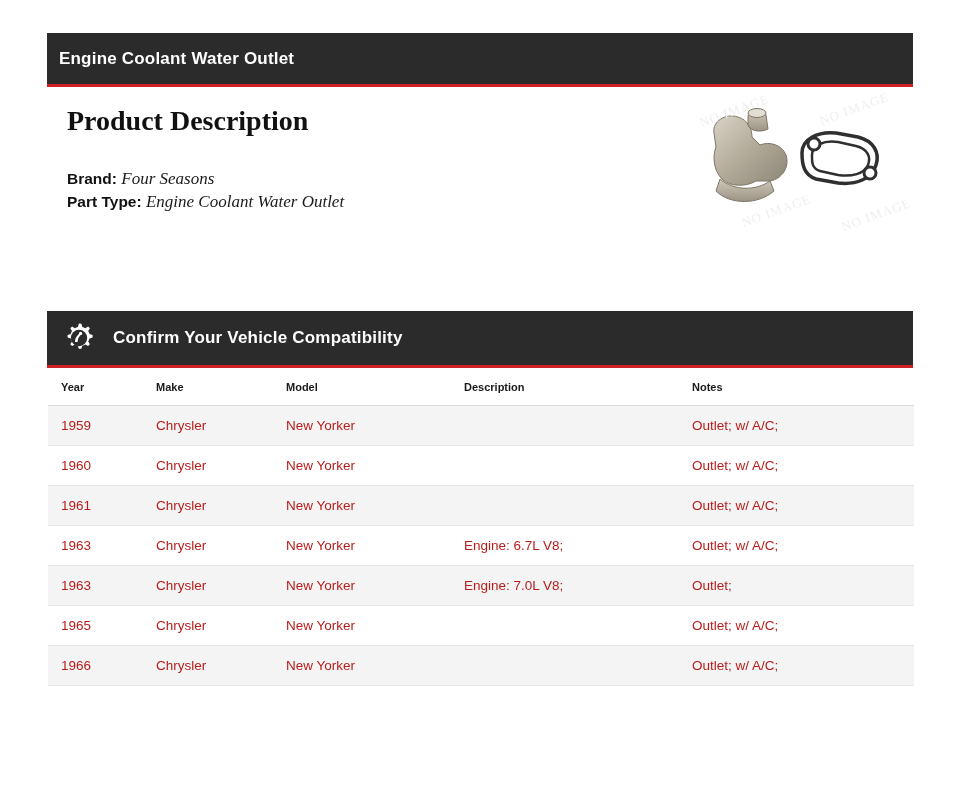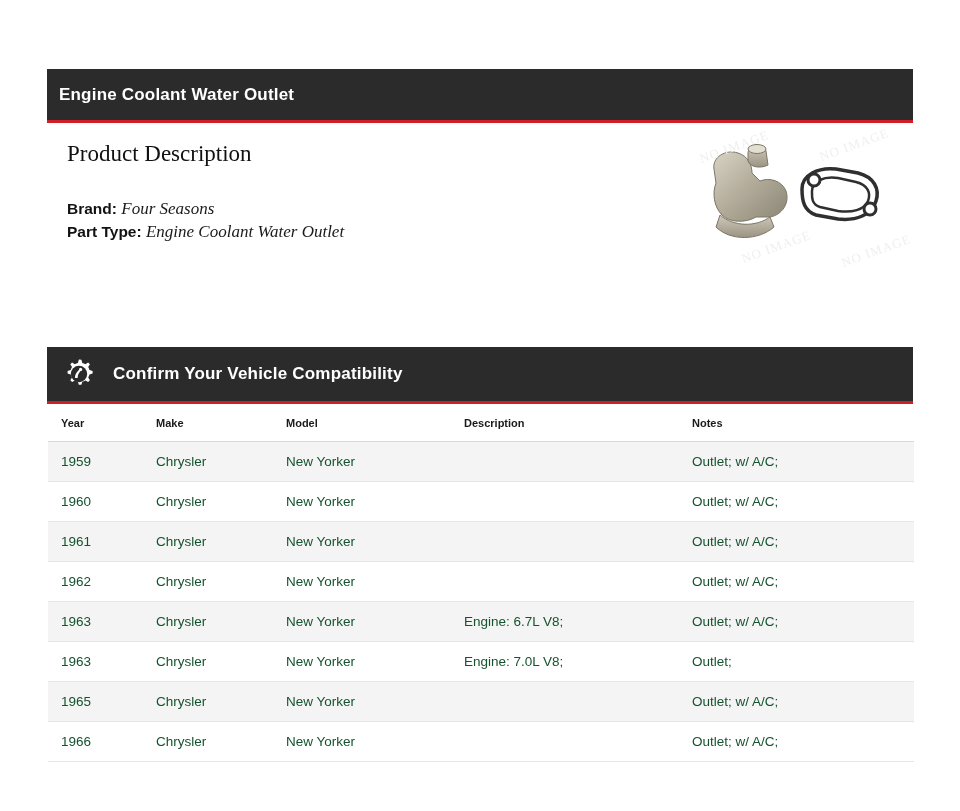--- a/index.html
+++ b/index.html
@@ -26,21 +26,20 @@
     width: 14px;
     height: 811px;
     background: #ffffff;
   }
 
   
   .panel {
     position: absolute;
     left: 47px;
     width: 866px;
-    margin-top: 36px;
   }
   .panel-header {
     background: #2b2b2b;
     border-bottom: 3px solid #cf2027;
     height: 54px;
     display: flex;
     align-items: center;
     padding: 0 0 0 12px;
   }
   .panel-header .title {
@@ -56,22 +55,22 @@
     margin-right: 16px;
     flex: 0 0 auto;
   }
   .panel-body {
     position: relative;
     padding: 16px 10px 10px 20px;
   }
   h2.section-title {
     margin: 2px 0 0 0;
     font-family: "Liberation Serif", serif;
-    font-size: 23px;
-    font-weight: normal;
+    font-size: 28px;
+    font-weight: bold;
     color: #111111;
   }
   .spec-list {
     margin-top: 30px;
     font-size: 15.5px;
     line-height: 23px;
   }
   .spec-row { white-space: nowrap; }
   .spec-label { font-weight: bold; color: #111111; }
   .spec-value { font-family: "Liberation Serif", serif; font-size: 17px; font-style: italic; color: #1a1a1a; }
@@ -103,21 +102,21 @@
     text-align: left;
     font-size: 11px;
     font-weight: bold;
     color: #1a1a1a;
     padding: 13px 8px 12px 8px;
     background: #ffffff;
     border-bottom: 1px solid #d9d9d9;
   }
   table.fitment td {
     padding: 12px 8px 12px 8px;
-    color: #14532d;
+    color: #b91c1c;
     border-bottom: 1px solid #e6e6e6;
     vertical-align: middle;
   }
   table.fitment tbody tr:nth-child(odd) td { background: #f4f4f4; }
   table.fitment tbody tr:nth-child(even) td { background: #ffffff; }
   .col-year   { width: 100px; padding-left: 13px !important; }
   .col-make   { width: 130px; }
   .col-model  { width: 178px; }
   .col-app    { width: 228px; }
   .col-notes  { width: 230px; }
@@ -231,27 +230,20 @@
             <td class="col-notes">Outlet; w/ A/C;</td>
           </tr>
           <tr>
             <td class="col-year">1961</td>
             <td class="col-make">Chrysler</td>
             <td class="col-model">New Yorker</td>
             <td class="col-app"></td>
             <td class="col-notes">Outlet; w/ A/C;</td>
           </tr>
           <tr>
-            <td class="col-year">1962</td>
-            <td class="col-make">Chrysler</td>
-            <td class="col-model">New Yorker</td>
-            <td class="col-app"></td>
-            <td class="col-notes">Outlet; w/ A/C;</td>
-          </tr>
-          <tr>
             <td class="col-year">1963</td>
             <td class="col-make">Chrysler</td>
             <td class="col-model">New Yorker</td>
             <td class="col-app">Engine: 6.7L V8;</td>
             <td class="col-notes">Outlet; w/ A/C;</td>
           </tr>
           <tr>
             <td class="col-year">1963</td>
             <td class="col-make">Chrysler</td>
             <td class="col-model">New Yorker</td>

